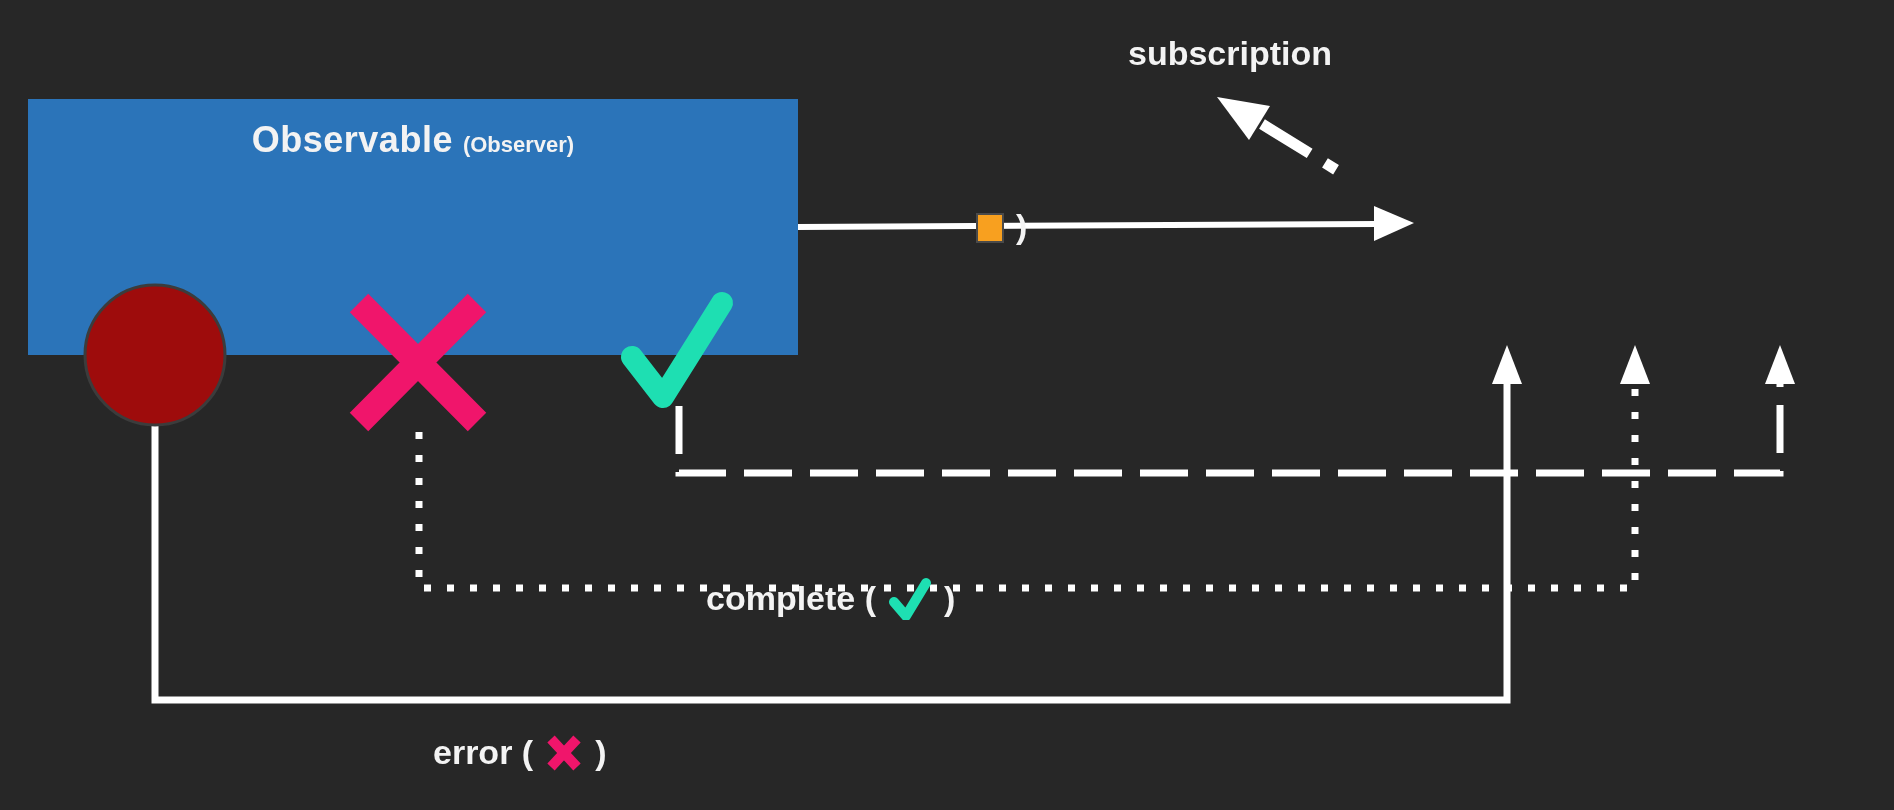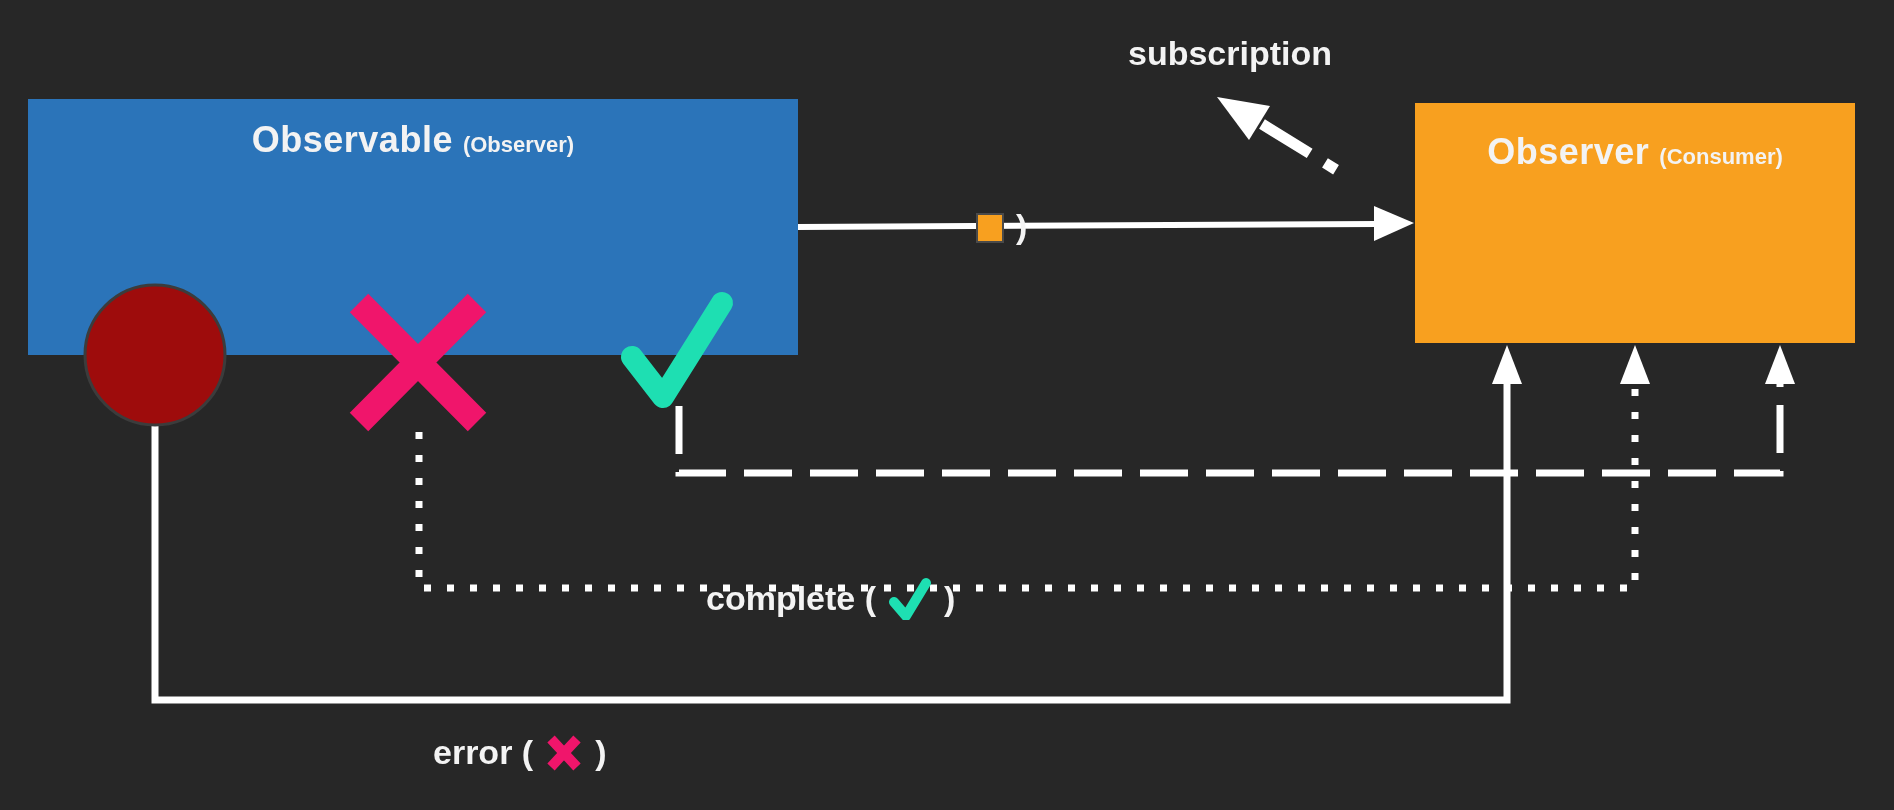--- a/index.html
+++ b/index.html
@@ -35,26 +35,20 @@
 
 <div class="canvas" style="background: rgb(39, 39, 39);">
 
   <div class="box observable" style="background: rgb(43, 116, 185); color: rgb(243, 243, 243);">
     <div class="title-row">
       <span class="box-title">Observable</span>
       <span class="box-subtitle">(Observer)</span>
     </div>
   </div>
 
-  <div class="box observer" style="background: rgb(248, 160, 31); color: rgb(243, 243, 243);">
-    <div class="title-row">
-      <span class="box-title">Observer</span>
-      <span class="box-subtitle">(Consumer)</span>
-    </div>
-  </div>
 
   <svg class="overlay" width="1894" height="810" viewBox="0 0 1894 810">
 
     <line x1="798" y1="227" x2="1378" y2="224" stroke-width="6" stroke="#FFFFFF"></line>
     <polygon points="1414,223 1374,206 1374,241" fill="#FFFFFF"></polygon>
 
     <line x1="1262" y1="124" x2="1398" y2="208" stroke-width="11" stroke-dasharray="56 18 13 220" stroke="#FFFFFF"></line>
     <polygon points="1217,97 1270,106 1249,140" fill="#FFFFFF"></polygon>
 
     <path d="M 155 424 L 155 700 L 1507 700 L 1507 384" fill="none" stroke-width="7" stroke="#FFFFFF"></path>

